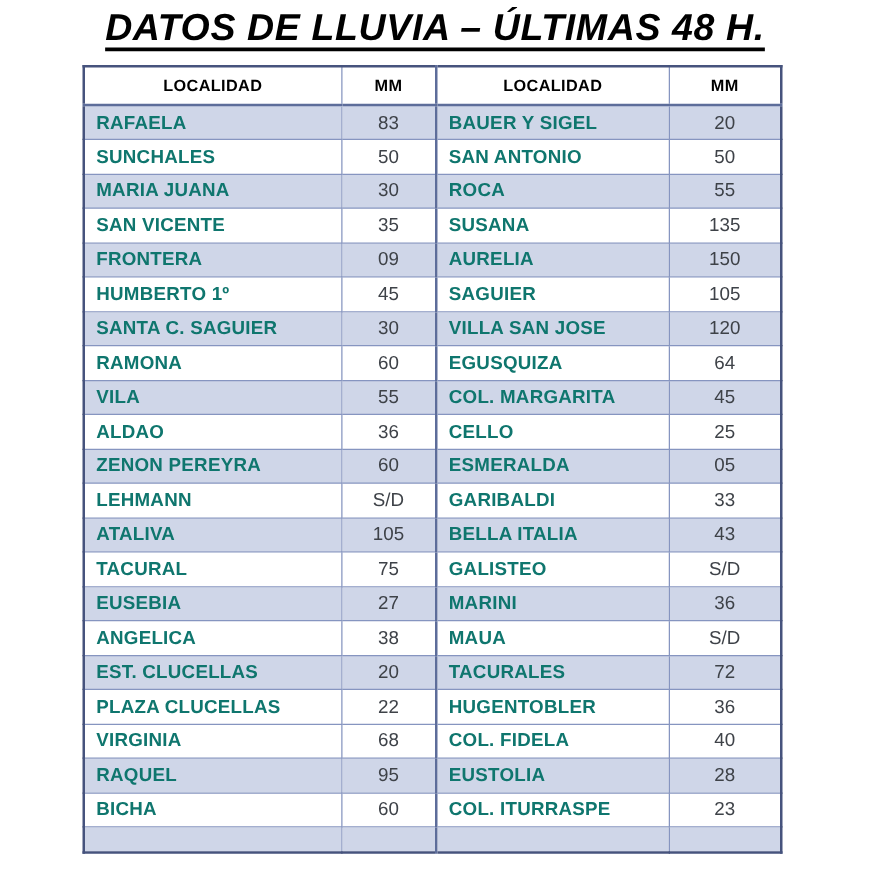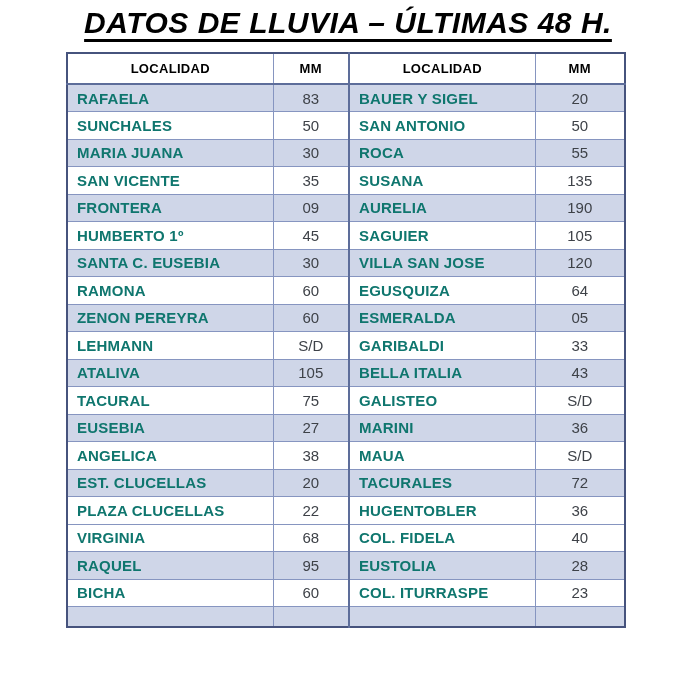--- a/index.html
+++ b/index.html
@@ -118,39 +118,51 @@
         <tr class="even">
           <td class="loc">SAN VICENTE</td>
           <td class="mm">35</td>
           <td class="loc divider">SUSANA</td>
           <td class="mm">135</td>
         </tr>
         <tr class="odd">
           <td class="loc">FRONTERA</td>
           <td class="mm">09</td>
           <td class="loc divider">AURELIA</td>
-          <td class="mm">190</td>
+          <td class="mm">150</td>
         </tr>
         <tr class="even">
           <td class="loc">HUMBERTO 1º</td>
           <td class="mm">45</td>
           <td class="loc divider">SAGUIER</td>
           <td class="mm">105</td>
         </tr>
         <tr class="odd">
-          <td class="loc">SANTA C. EUSEBIA</td>
+          <td class="loc">SANTA C. SAGUIER</td>
           <td class="mm">30</td>
           <td class="loc divider">VILLA SAN JOSE</td>
           <td class="mm">120</td>
         </tr>
         <tr class="even">
           <td class="loc">RAMONA</td>
           <td class="mm">60</td>
           <td class="loc divider">EGUSQUIZA</td>
           <td class="mm">64</td>
+        </tr>
+        <tr class="odd">
+          <td class="loc">VILA</td>
+          <td class="mm">55</td>
+          <td class="loc divider">COL. MARGARITA</td>
+          <td class="mm">45</td>
+        </tr>
+        <tr class="even">
+          <td class="loc">ALDAO</td>
+          <td class="mm">36</td>
+          <td class="loc divider">CELLO</td>
+          <td class="mm">25</td>
         </tr>
         <tr class="odd">
           <td class="loc">ZENON PEREYRA</td>
           <td class="mm">60</td>
           <td class="loc divider">ESMERALDA</td>
           <td class="mm">05</td>
         </tr>
         <tr class="even">
           <td class="loc">LEHMANN</td>
           <td class="mm">S/D</td>

